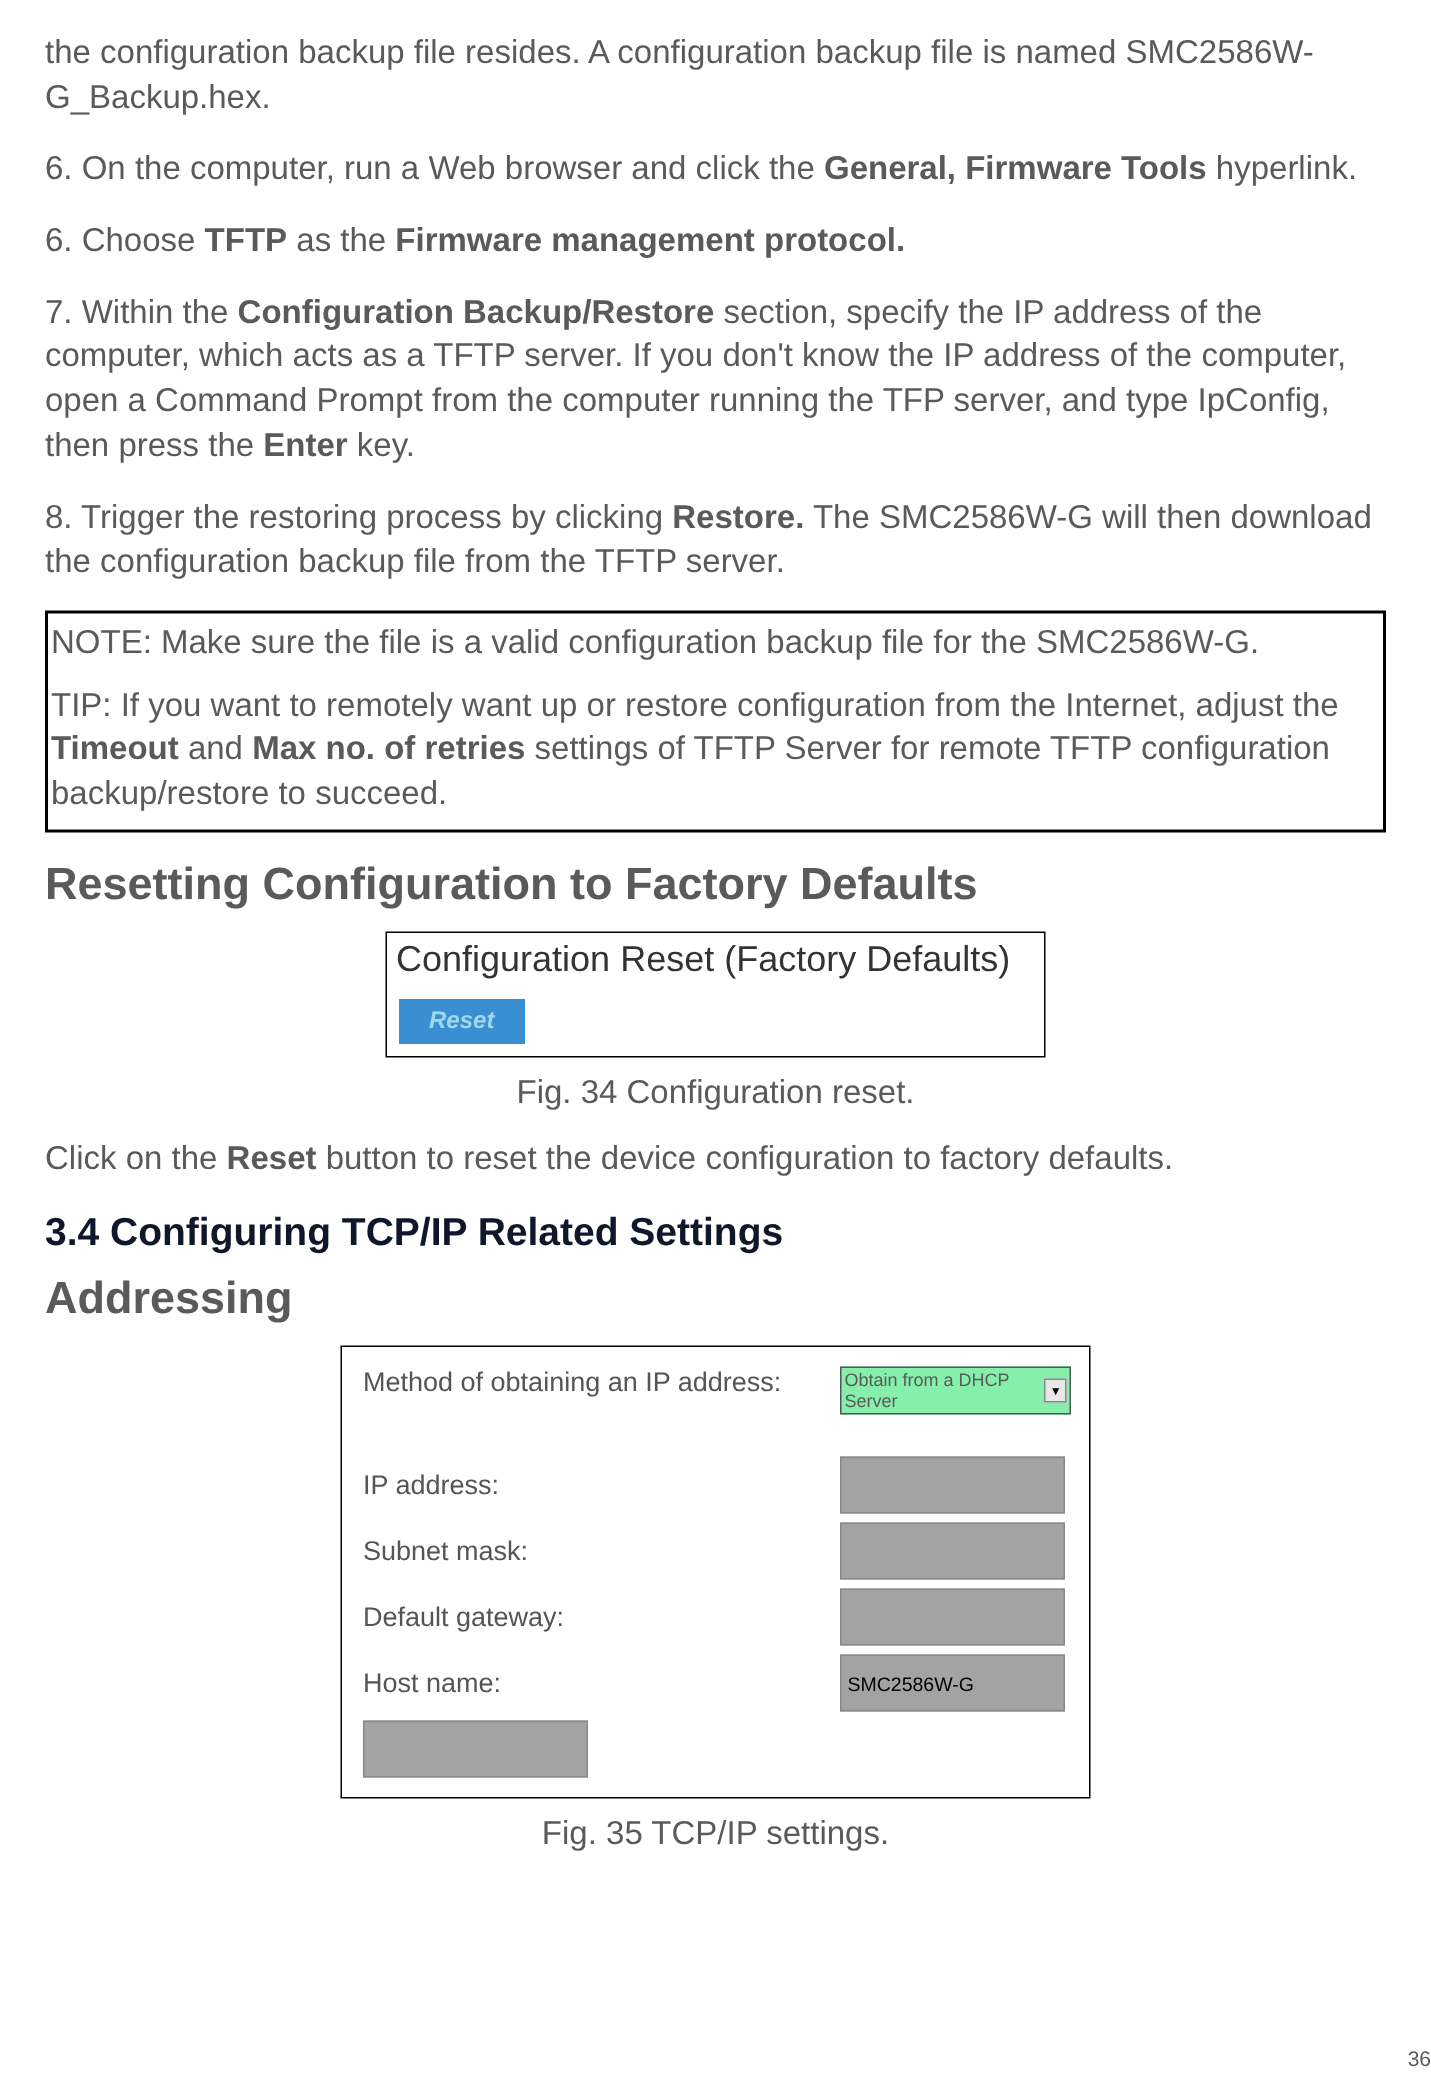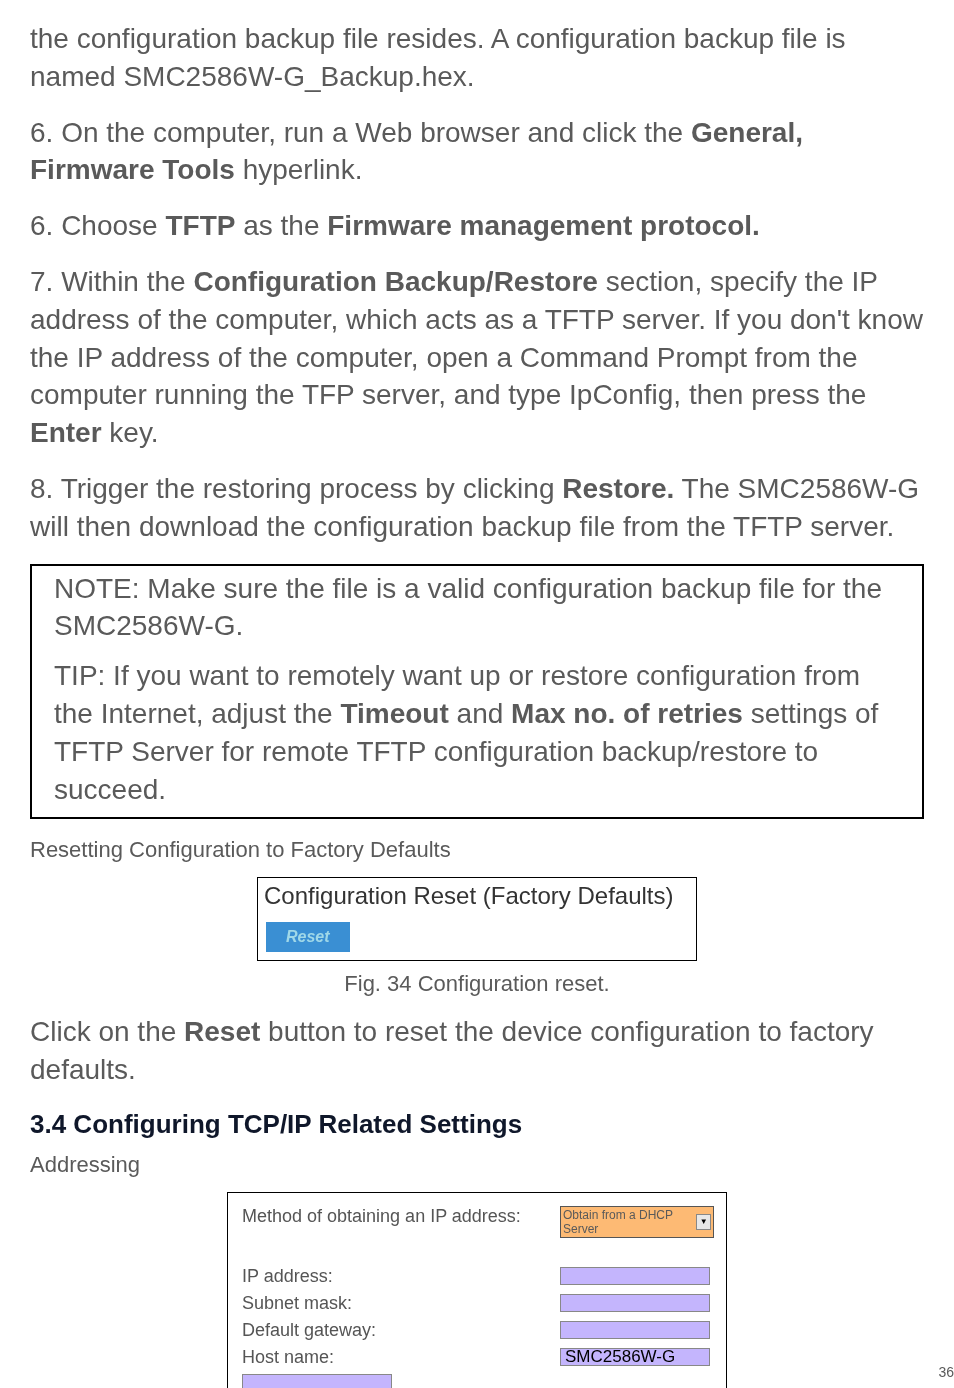--- a/index.html
+++ b/index.html
@@ -6,36 +6,36 @@
     body {
       font-family: Arial, Helvetica, sans-serif;
       width: 954px;
       height: 1388px;
       padding: 20px 30px;
       background: #fff;
       color: #5a5a5a;
       position: relative;
     }
     .para {
-      font-size: 28px;
+      font-size: 22px;
       line-height: 1.35;
       margin-bottom: 18px;
       color: #5a5a5a;
     }
     .bold { font-weight: bold; color: #5a5a5a; }
     .boxed {
       border: 2px solid #000;
-      padding: 4px 22px;
+      padding: 4px 2px;
       margin-bottom: 18px;
     }
     .boxed .para { margin-bottom: 12px; }
     .boxed .para:last-child { margin-bottom: 5px; }
     .subheading {
-      font-weight: normal;
-      font-size: 22px;
+      font-weight: bold;
+      font-size: 30px;
       color: #5a5a5a;
       margin-bottom: 14px;
     }
     .heading {
       font-weight: bold;
       font-size: 26px;
       color: #0f172a;
       margin-bottom: 12px;
       margin-top: 20px;
     }
@@ -103,44 +103,44 @@
       font-size: 18px;
       color: #555;
     }
     .fig35-row1 { align-items: flex-start; margin-bottom: 22px; }
     .fig35-select {
       border: 1px solid #555;
       font-family: Arial, sans-serif;
       font-size: 12px;
       padding: 1px 2px;
       width: 176px;
-      background: #fdba74;
+      background: #86efac;
       display: flex;
       align-items: center;
       justify-content: space-between;
     }
     .fig35-select-arrow {
       width: 16px;
       height: 16px;
       background: #e8e8e8;
       border: 1px solid #888;
       display: flex;
       align-items: center;
       justify-content: center;
       font-size: 8px;
       color: #000;
     }
     .fig35-input {
       border: 1px solid #888;
-      background: #c4b5fd;
+      background: #a3a3a3;
       font-family: Arial, sans-serif;
-      font-size: 17px;
+      font-size: 13px;
       padding: 2px 4px;
       width: 150px;
-      height: 18px;
+      height: 38px;
     }
   </style>
 </head>
 <body>
 
 <p class="para">the configuration backup file resides. A configuration backup file is named SMC2586W-G_Backup.hex.</p>
 
 <p class="para">
   <span>6. On the computer, run a Web browser and click the </span><span class="bold">General, Firmware Tools</span><span> hyperlink.</span>
 </p>

